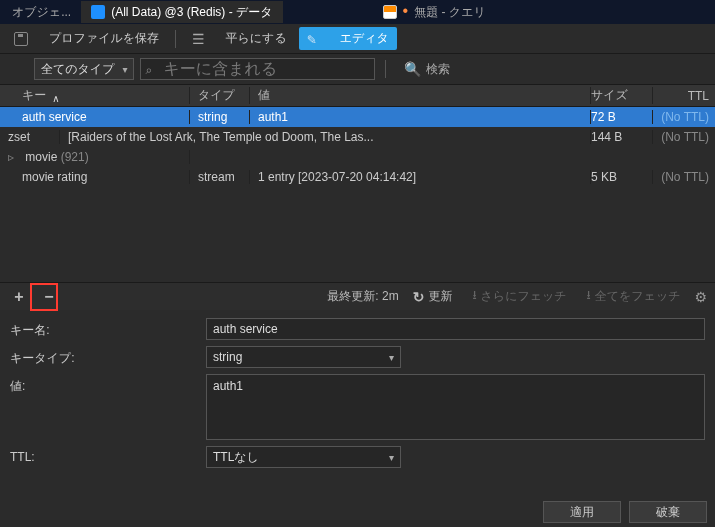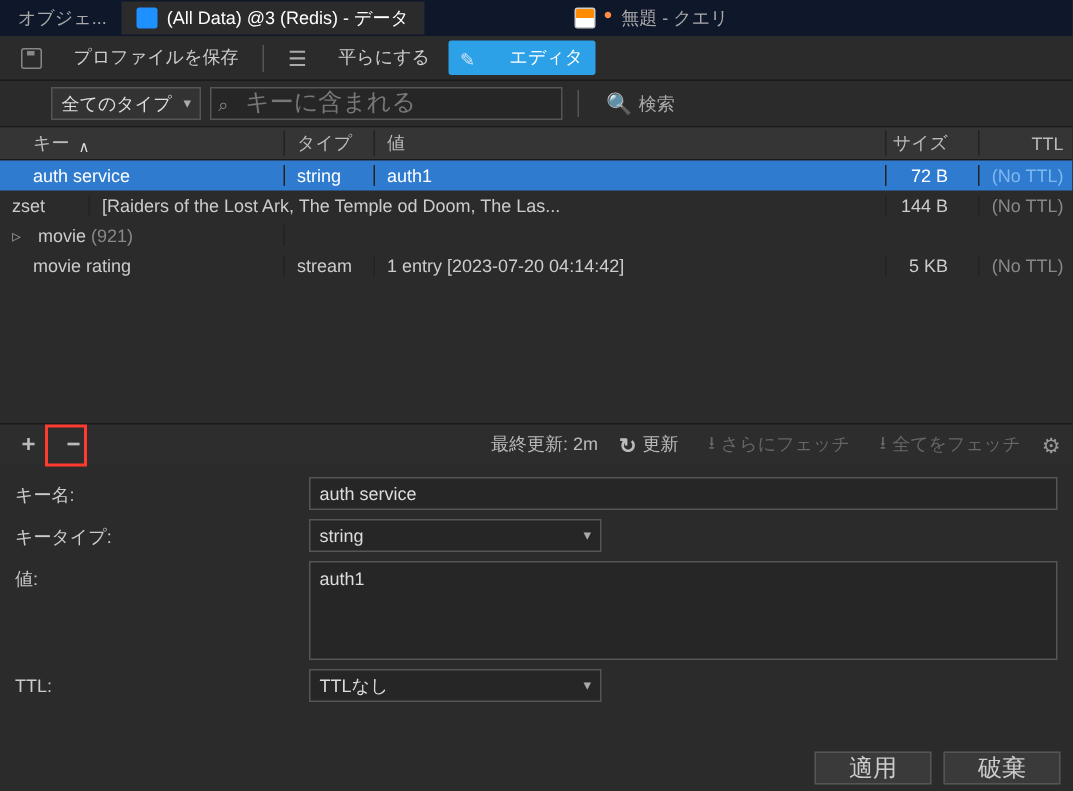--- a/index.html
+++ b/index.html
@@ -87,21 +87,21 @@
   
   .table-wrap { height: 198px; background:#2b2b2b; border-top:1px solid #1a1a1a;}
   .thead {
     display:flex; height:22px; align-items:center;
     background:#353535; border-bottom:1px solid #1a1a1a;
     font-size:12px; color:#bbb;
   }
   .col-key  { flex: 0 0 190px; padding-left: 22px; border-right:1px solid #222;}
   .col-type { flex: 0 0 60px;  padding-left: 8px; border-right:1px solid #222;}
   .col-val  { flex: 1 1 auto;  padding-left: 8px; border-right:1px solid #222; overflow:hidden; white-space:nowrap; text-overflow:ellipsis;}
-  .col-size { flex: 0 0 62px;  padding-right: 20px; text-align:right; border-right:1px solid #222;}
+  .col-size { flex: 0 0 62px;  padding-right: 20px; border-right:1px solid #222;}
   .col-ttl  { flex: 0 0 62px;  padding-right: 6px; text-align:right;}
   .thead .col-key { padding-left: 22px; display:flex; gap:6px; align-items:flex-end;}
   .sort-arrow { font-size:10px; color:#ddd;}
   .trow {
     display:flex; height:20px; align-items:center;
     font-size:12px;
   }
   .trow.sel { background:#2f7bd0; color:#fff; }
   .trow .col-key { padding-left: 22px; overflow:hidden; white-space:nowrap; text-overflow:ellipsis;}
   .trow .nottl { color:#888; }
@@ -168,21 +168,21 @@
 
   
   .bottombar {
     position:absolute; bottom:4px; right:8px;
     display:flex; gap:8px;
   }
   .bbtn {
     width: 78px; height: 22px;
     background:#3a3a3a; border:1px solid #555;
     color:#ccc; display:flex; align-items:center; justify-content:center;
-    font-size:16px;
+    font-size:12px;
   }
 </style>
 </head>
 <body>
 
 <div class="tab-row">
   <div class="tab">
     <span>オブジェ...</span>
   </div>
   <div class="tab active">

